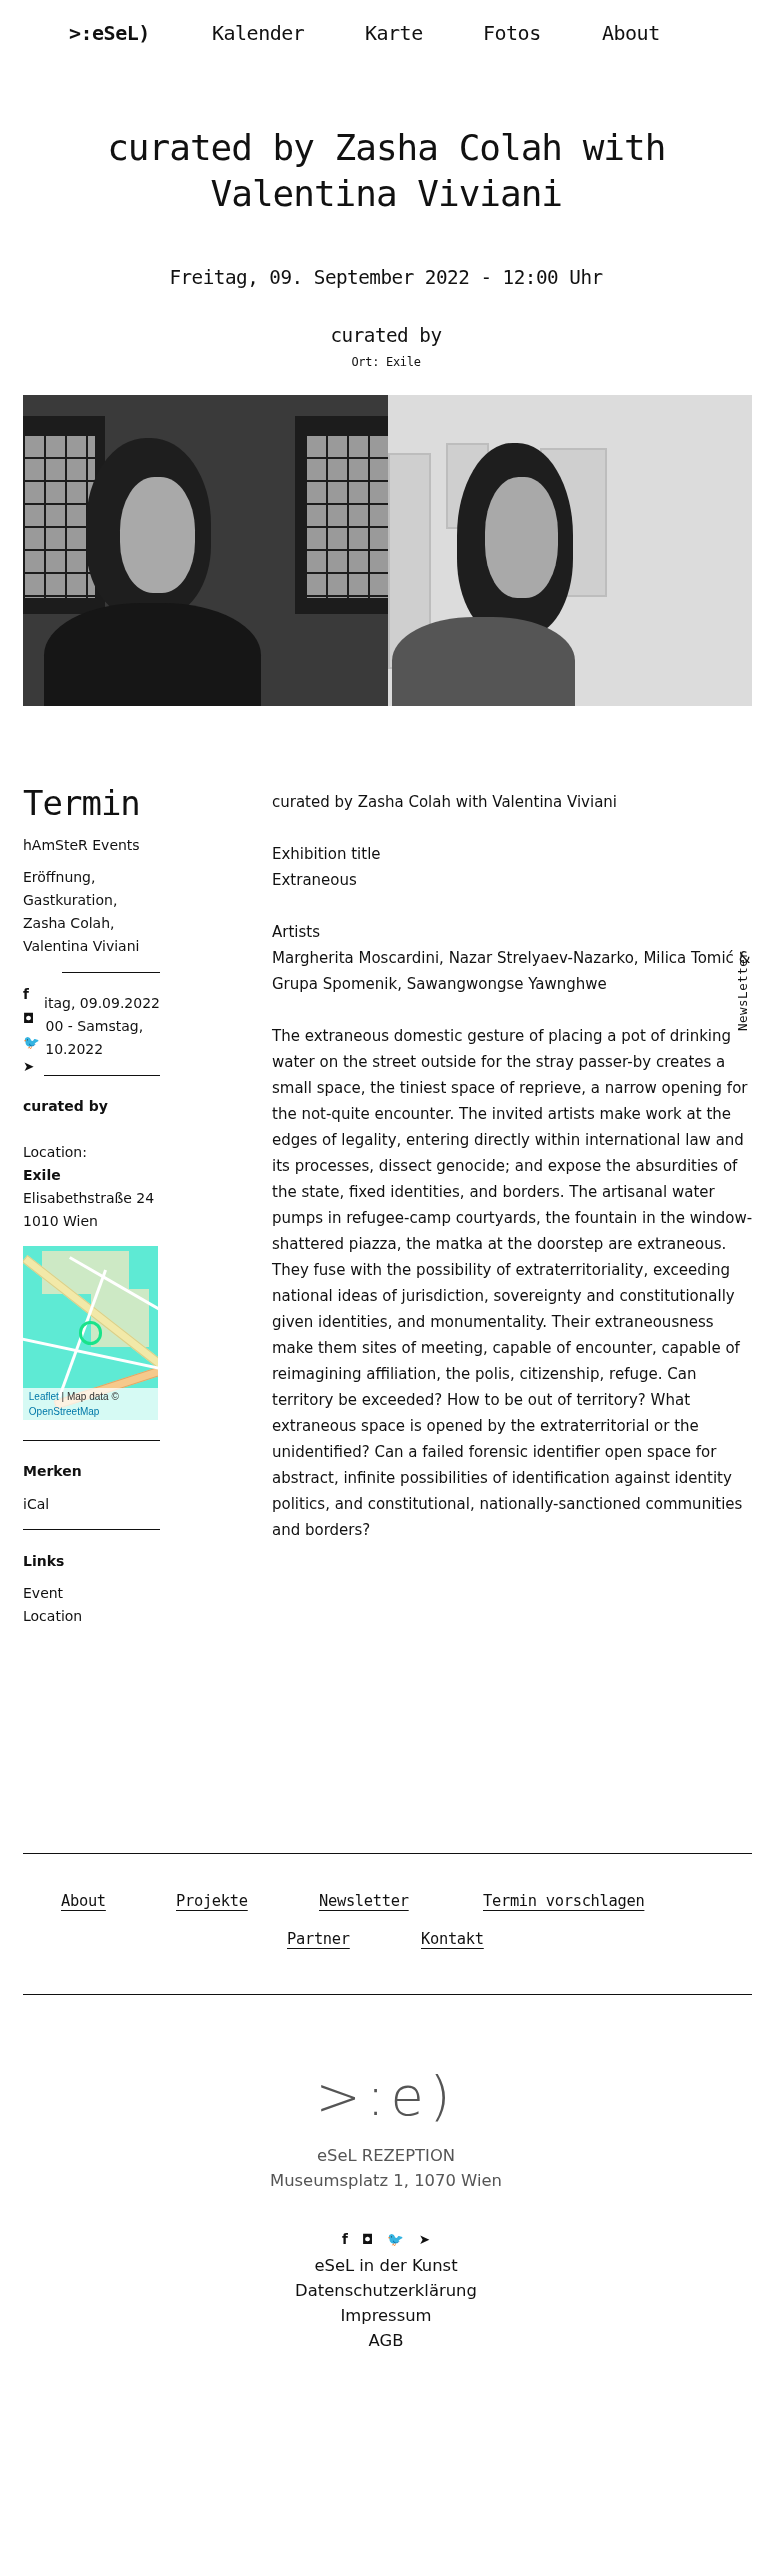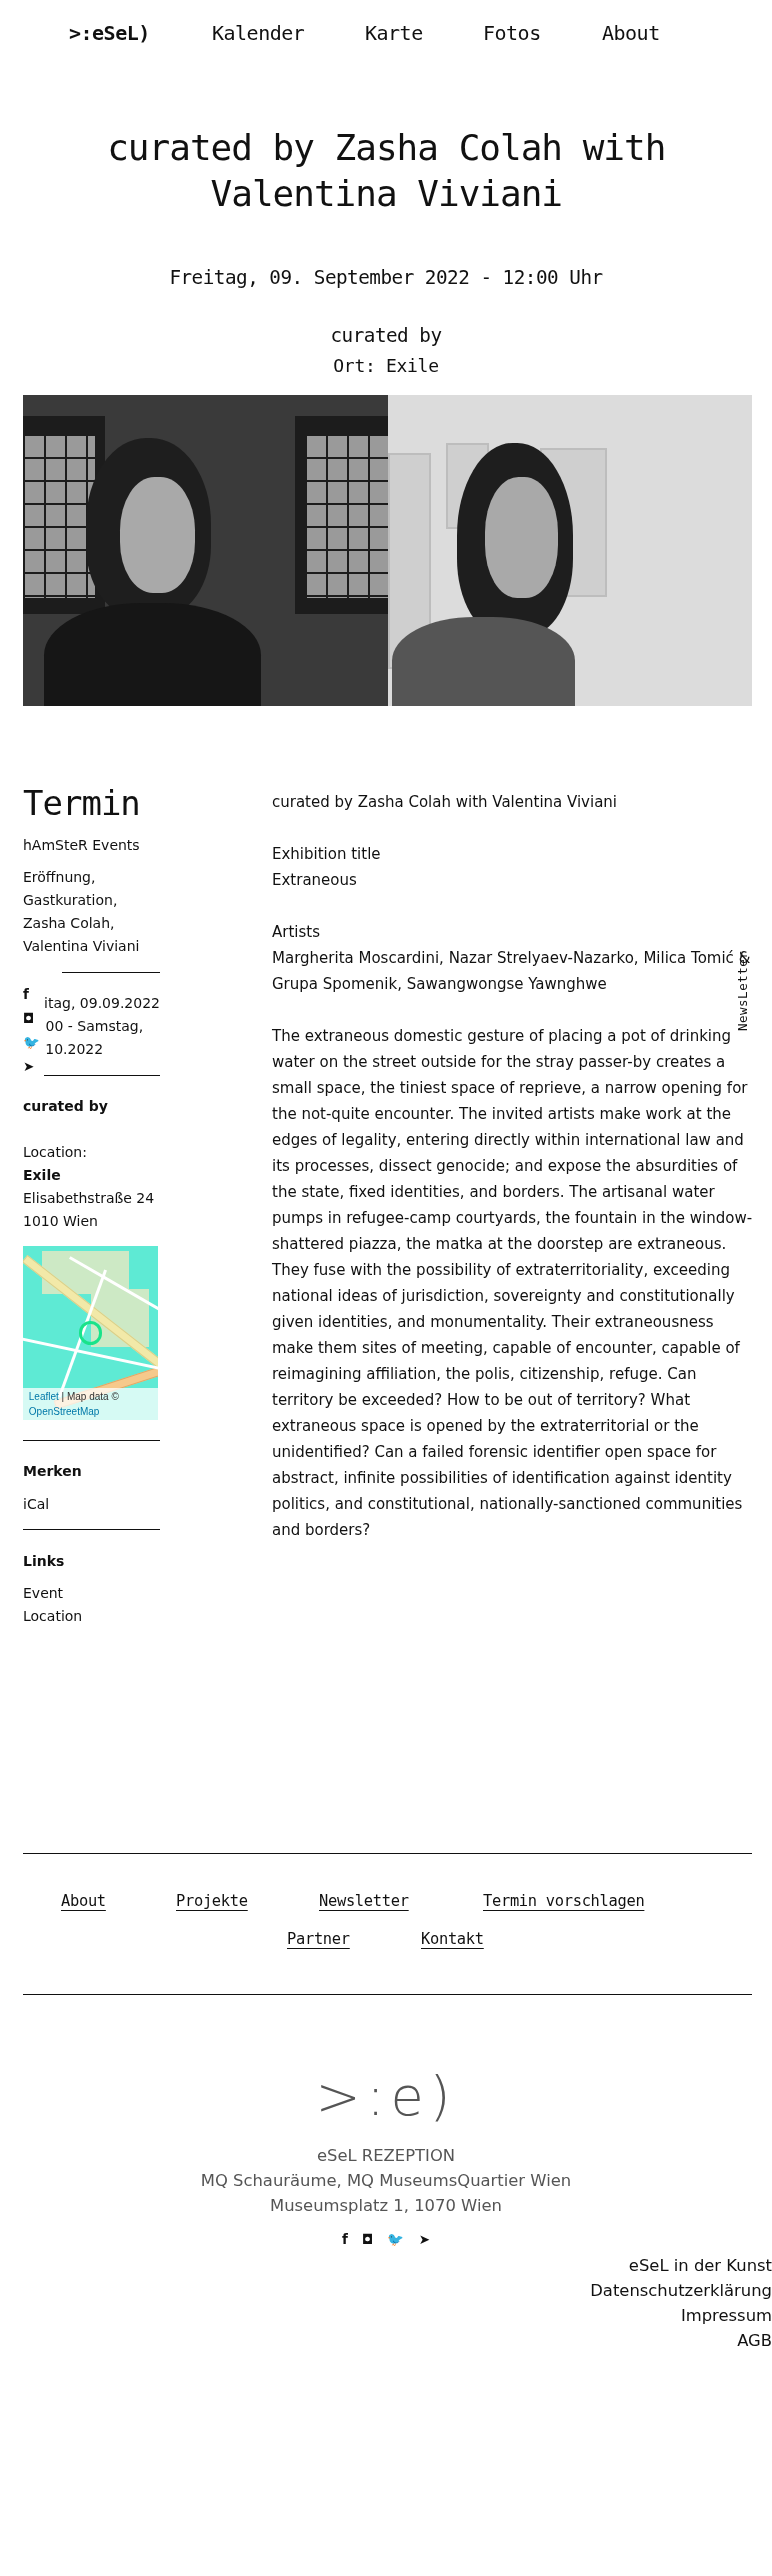--- a/index.html
+++ b/index.html
@@ -12,21 +12,21 @@
   .topnav .item { position:absolute; top:0; font-family:"DejaVu Sans Mono", monospace; font-size:20px; color:#111; letter-spacing:-0.5px; }
   .topnav .logo { font-weight:bold; }
 
   .title { position:absolute; top:125px; left:19.3px; width:734px; text-align:center;
            font-family:"DejaVu Sans Mono", monospace; font-size:36px; line-height:46px; letter-spacing:-1px; margin:0; font-weight:normal; }
   .date { position:absolute; top:266px; left:0; width:772px; text-align:center;
           font-family:"DejaVu Sans Mono", monospace; font-size:19.3px; letter-spacing:-0.5px; }
   .curated { position:absolute; top:324px; left:0; width:772px; text-align:center;
              font-family:"DejaVu Sans Mono", monospace; font-size:19.3px; letter-spacing:-0.5px; }
   .ort { position:absolute; top:355px; left:0; width:772px; text-align:center;
-         font-family:"DejaVu Sans Mono", monospace; font-size:18px; letter-spacing:-0.3px; }
+         font-family:"DejaVu Sans Mono", monospace; font-size:12px; letter-spacing:-0.3px; }
 
   
   .photos { position:absolute; top:395px; left:23px; width:729px; height:311px; display:flex; }
   .photo { position:relative; width:50%; height:100%; overflow:hidden; }
   .photo-left { background:#3a3a3a; }
   .photo-right { background:#dcdcdc; }
   .win { position:absolute; background:#1c1c1c; }
   .pane { position:absolute; background:#9a9a9a;
           background-image:linear-gradient(#1c1c1c 1.9px, transparent 1.9px), linear-gradient(90deg,#1c1c1c 1.9px, transparent 1.9px);
           background-size:21px 23px; }
@@ -62,21 +62,21 @@
                     font-size:12.5px; font-family:"DejaVu Sans Mono", monospace; letter-spacing:0.5px; }
 
   
   .fline { position:absolute; left:23px; width:729px; border-top:1.4px solid #111; }
   .flinks { position:absolute; left:0; width:772px; font-family:"DejaVu Sans Mono", monospace; font-size:15.4px; }
   .flinks a { position:absolute; text-decoration:underline; text-underline-offset:3.9px; letter-spacing:-0.3px; }
   .flogo { position:absolute; top:2065px; left:0; width:772px; text-align:center; font-size:54px; color:#555; letter-spacing:5.8px; font-family:"DejaVu Sans", sans-serif; font-weight:300; }
   .faddr { position:absolute; top:2143px; left:0; width:772px; text-align:center; color:#555; font-size:16.4px; line-height:25px; }
   .ficons { position:absolute; top:2231px; left:0; width:772px; text-align:center; font-size:13.5px; font-weight:bold; }
   .ficons span { display:inline-block; margin:0 4.8px; }
-  .fbottom { position:absolute; top:2249px; left:0; width:772px; text-align:right; font-size:16.4px; line-height:25px; }
+  .fbottom { position:absolute; top:2249px; left:0; width:772px; text-align:center; font-size:16.4px; line-height:25px; }
 </style>
 </head>
 <body>
 
 <nav class="topnav">
   <a class="item logo" style="left:69px">&gt;:eSeL)</a>
   <a class="item" style="left:212px">Kalender</a>
   <a class="item" style="left:365px">Karte</a>
   <a class="item" style="left:483px">Fotos</a>
   <a class="item" style="left:602px">About</a>
@@ -174,21 +174,20 @@
 </div>
 <div class="flinks" style="top:1930px">
   <a style="left:287px">Partner</a>
   <a style="left:421px">Kontakt</a>
 </div>
 <div class="fline" style="top:1994px"></div>
 
 <div class="flogo">&gt;:e)</div>
 <div class="faddr">
   <div>eSeL REZEPTION</div>
-  <div>MQ Schauräume, MQ MuseumsQuartier Wien</div>
   <div>Museumsplatz 1, 1070 Wien</div>
 </div>
 <div class="ficons">
   <span>f</span>
   <span>◘</span>
   <span>🐦</span>
   <span>➤</span>
 </div>
 <div class="fbottom" style="top:2253px">
   <div>eSeL in der Kunst</div>

